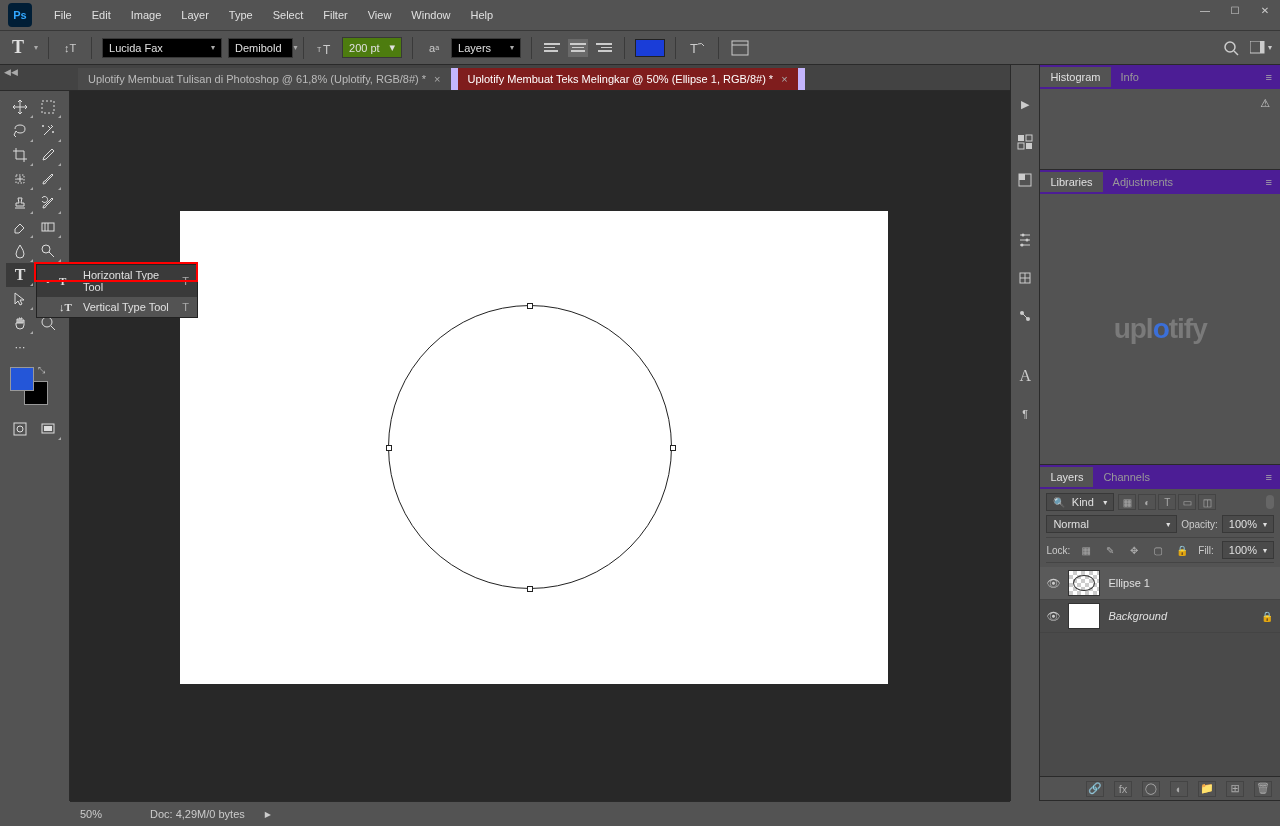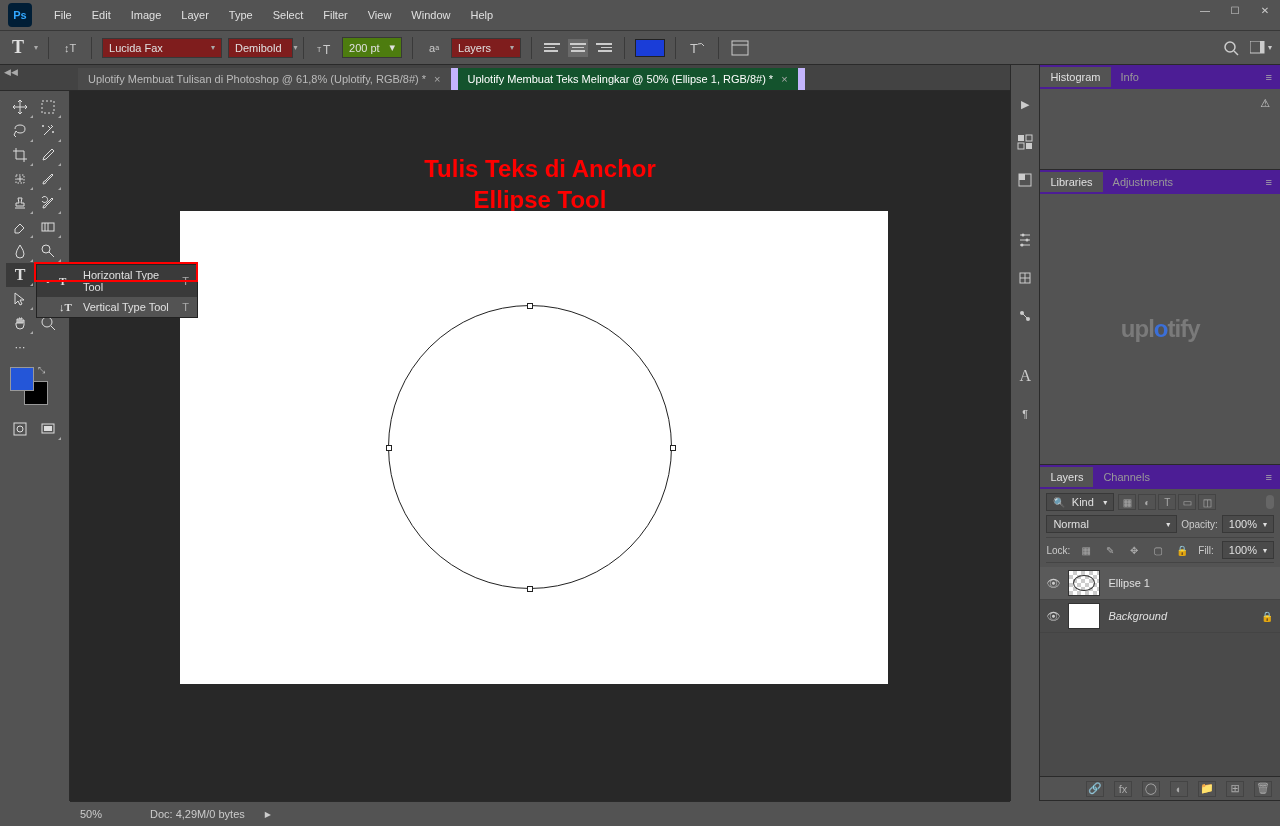--- a/index.html
+++ b/index.html
@@ -7,35 +7,35 @@
 
 .menubar { height: 30px; background: #535353; display: flex; align-items: center; padding-left: 8px; gap: 0; }
 .menubar .logo { width: 24px; height: 24px; background: #001e36; border-radius: 4px; display: flex; align-items: center; justify-content: center; font-weight: bold; font-size: 11px; color: #31a8ff; margin-right: 12px; text-align: right; }
 .menubar .item { padding: 6px 10px; color: #e0e0e0; cursor: pointer; }
 .window-controls { position: absolute; right: 0; top: 0; display: flex; }
 .window-controls .btn { width: 30px; height: 20px; display: flex; align-items: center; justify-content: center; color: #ccc; font-size: 10px; cursor: pointer; }
 
 .options-bar { height: 35px; background: #535353; border-top: 1px solid #383838; border-bottom: 1px solid #2a2a2a; display: flex; align-items: center; padding: 0 8px; gap: 6px; }
 .options-bar .tool-ico { font-family: serif; font-weight: bold; font-size: 18px; padding: 0 4px; }
 .options-bar .sep { width: 1px; height: 22px; background: #3a3a3a; margin: 0 4px; }
-.options-bar .dropdown { background: #7f1d1d; border: 1px solid #383838; padding: 3px 6px; display: flex; align-items: center; gap: 12px; cursor: pointer; }
+.options-bar .dropdown { background: #000000; border: 1px solid #383838; padding: 3px 6px; display: flex; align-items: center; gap: 12px; cursor: pointer; }
 .options-bar .dropdown .chev { font-size: 8px; color: #aaa; }
 .options-bar .input-num { background: #4d7c0f; border: 1px solid #383838; padding: 3px 6px; width: 60px; display: flex; align-items: center; gap: 6px; }
 .options-bar .icon-btn { width: 22px; height: 22px; display: flex; align-items: center; justify-content: center; cursor: pointer; color: #ccc; }
 .options-bar .color-swatch { width: 30px; height: 18px; background: #1a3dd8; border: 1px solid #222; }
 .options-bar .align-btn { width: 20px; height: 18px; display: flex; flex-direction: column; gap: 2px; justify-content: center; cursor: pointer; padding: 0 2px; }
 .options-bar .align-btn span { height: 1.5px; background: #ccc; }
 .options-bar .align-btn.active { background: #6a6a6a; }
 .search-area { margin-left: auto; display: flex; gap: 8px; align-items: center; }
 
 .tab-strip { height: 26px; background: #434343; display: flex; align-items: flex-end; padding-left: 78px; border-bottom: 1px solid #2a2a2a; position: relative; }
 .tab-strip .collapse-arrow { position: absolute; left: 4px; top: 2px; font-size: 9px; color: #aaa; }
 .tab-strip .collapse-arrow-r { position: absolute; right: 4px; top: 2px; font-size: 9px; color: #aaa; }
 .tab { padding: 5px 10px; background: #4a4a4a; color: #bbb; display: flex; align-items: center; gap: 8px; border-right: 7px solid #c4b5fd; cursor: pointer; font-size: 11px; }
-.tab.active { background: #14532d; color: #fff; }
+.tab.active { background: #7f1d1d; color: #fff; }
 .tab .close { font-size: 11px; color: #aaa; }
 
 .workspace { position: absolute; top: 91px; left: 70px; right: 270px; bottom: 25px; background: #282828; overflow: hidden; }
 .canvas { position: absolute; left: 110px; top: 120px; width: 708px; height: 473px; background: #fff; }
 .ellipse { position: absolute; left: 208px; top: 94px; width: 284px; height: 284px; border: 1px solid #222; border-radius: 50%; }
 .handle { position: absolute; width: 6px; height: 6px; background: #fff; border: 1px solid #222; }
 .annotation { position: absolute; left: 50%; top: 62px; transform: translateX(-50%); color: #ff0000; font-weight: bold; font-size: 24px; text-align: center; line-height: 1.3; }
 .arrow-down { position: absolute; left: 460px; top: 133px; }
 
 .toolbar-left { position: absolute; left: 0; top: 91px; width: 70px; bottom: 25px; background: #535353; border-right: 1px solid #2a2a2a; }
@@ -66,21 +66,21 @@
 .panel-tabs { display: flex; background: #4c1d95; height: 24px; align-items: center; }
 .panel-tab { padding: 4px 10px; color: #999; cursor: pointer; font-size: 11px; }
 .panel-tab.active { background: #535353; color: #e0e0e0; }
 .panel-menu { margin-left: auto; padding: 0 8px; color: #aaa; cursor: pointer; }
 .panel-body { padding: 6px; }
 
 .histogram-body { height: 80px; position: relative; }
 .warning-icon { position: absolute; right: 10px; top: 8px; color: #ccc; }
 
 .libraries-body { height: 270px; display: flex; align-items: center; justify-content: center; }
-.uplotify-logo { font-size: 24px; font-weight: bold; color: #7a7a7a; letter-spacing: -1px; }
+.uplotify-logo { font-size: 28px; font-weight: bold; color: #7a7a7a; letter-spacing: -1px; }
 .uplotify-logo .blue { color: #3b6fd8; }
 
 .layers-panel .layer-controls { padding: 4px 6px; display: flex; flex-direction: column; gap: 4px; }
 .layers-panel .row { display: flex; align-items: center; gap: 4px; }
 .layers-panel .dd { background: #4a4a4a; border: 1px solid #383838; padding: 2px 6px; display: flex; align-items: center; gap: 6px; flex: 1; }
 .layers-panel .label { color: #ccc; font-size: 10px; }
 .layers-panel .filter-icons { display: flex; gap: 2px; }
 .layers-panel .ficon { width: 18px; height: 16px; display: flex; align-items: center; justify-content: center; color: #aaa; font-size: 10px; cursor: pointer; border: 1px solid #444; }
 .lock-row { display: flex; align-items: center; gap: 8px; padding: 3px 0; border-top: 1px solid #444; border-bottom: 1px solid #444; }
 .lock-row .licon { width: 16px; height: 16px; display: flex; align-items: center; justify-content: center; color: #aaa; font-size: 10px; }
@@ -376,24 +376,20 @@
   <div class="flyout-row">
     <span class="dot"></span>
     <span class="ico">↓T</span>
     <span class="label">Vertical Type Tool</span>
     <span class="shortcut">T</span>
   </div>
 </div>
 <div class="red-highlight"></div>
 
 <div class="workspace">
-  <div class="annotation">
-    <div>Tulis Teks di Anchor</div>
-    <div>Ellipse Tool</div>
-  </div>
   <svg class="arrow-down" width="32" height="60">
     <rect x="12" y="0" width="8" height="36" fill="#ff0000"></rect>
     <path d="M2 34 L30 34 L16 58 Z" fill="#ff0000"></path>
   </svg>
   <div class="canvas">
     <div class="ellipse"></div>
     <div class="handle" style="left:347px;top:92px"></div>
     <div class="handle" style="left:347px;top:375px"></div>
     <div class="handle" style="left:206px;top:234px"></div>
     <div class="handle" style="left:490px;top:234px"></div>

